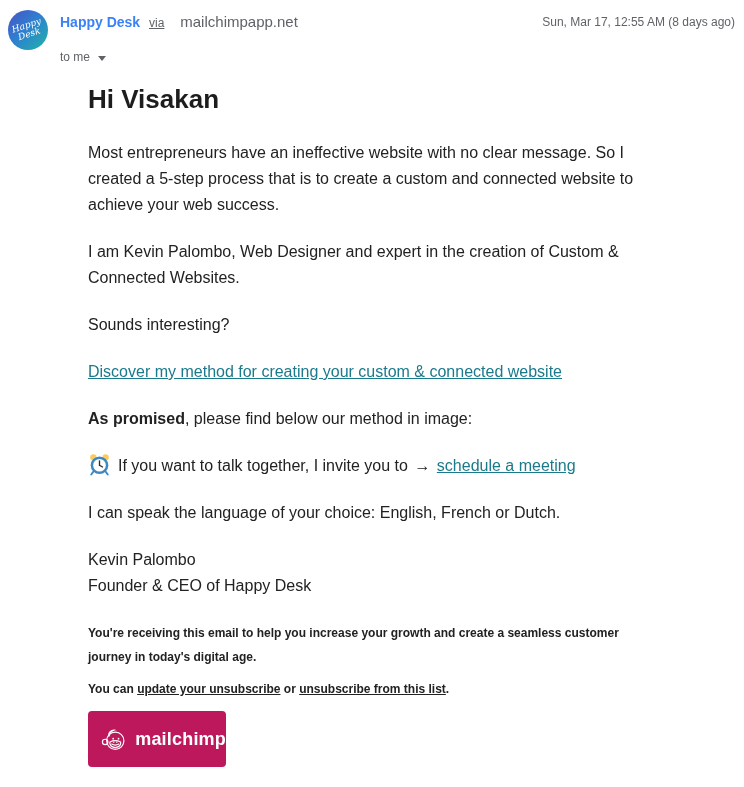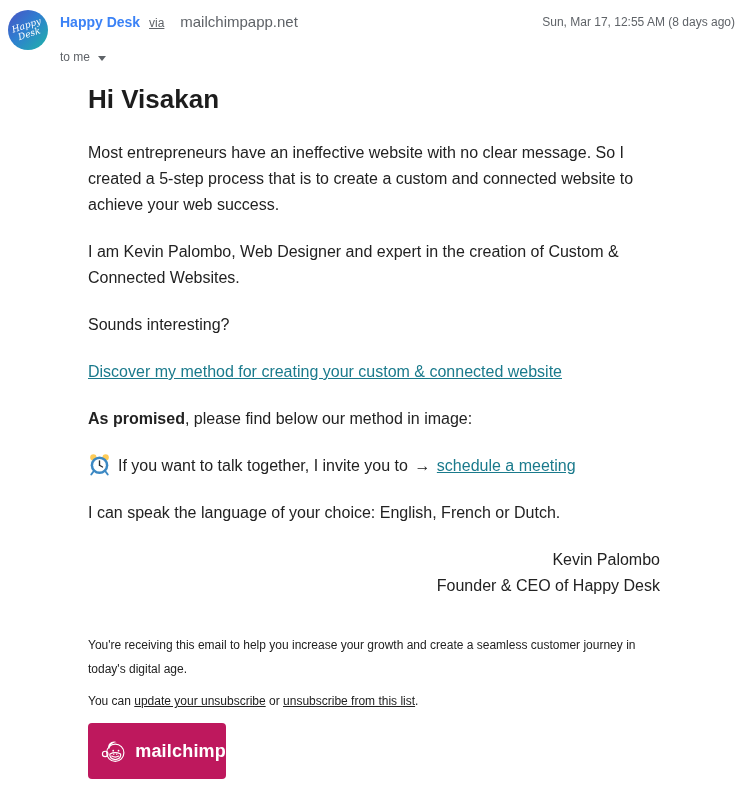--- a/index.html
+++ b/index.html
@@ -85,31 +85,31 @@
   }
   .email-body p { margin: 9px 0 21px 0; }
   .teal-link {
     color: #1a7a8c;
     text-decoration: underline;
     cursor: pointer;
   }
   .meeting-line { white-space: nowrap; }
   .clock-icon { vertical-align: -5px; margin-right: 7px; }
   .arrow-glyph { margin: 0 2px; }
-  .signature-block { margin: 0 0 34px 0; text-align: right; }
+  .signature-block { margin: 0 0 22px 0; }
   .signature-block div { line-height: 26px; }
 
   
   .email-footer {
     font-size: 12px;
     line-height: 24px;
     color: #222222;
     margin-top: 1px;
   }
-  .email-footer p { margin: 0 0 8px 0; }
+  .email-footer p { margin: 0 0 8px 0; font-weight: bold; }
   .footer-link {
     color: #222222;
     text-decoration: underline;
     cursor: pointer;
   }
   .mc-logo {
     margin-top: 10px;
     width: 138px; height: 56px;
     background: #be185d;
     border-radius: 4px;

